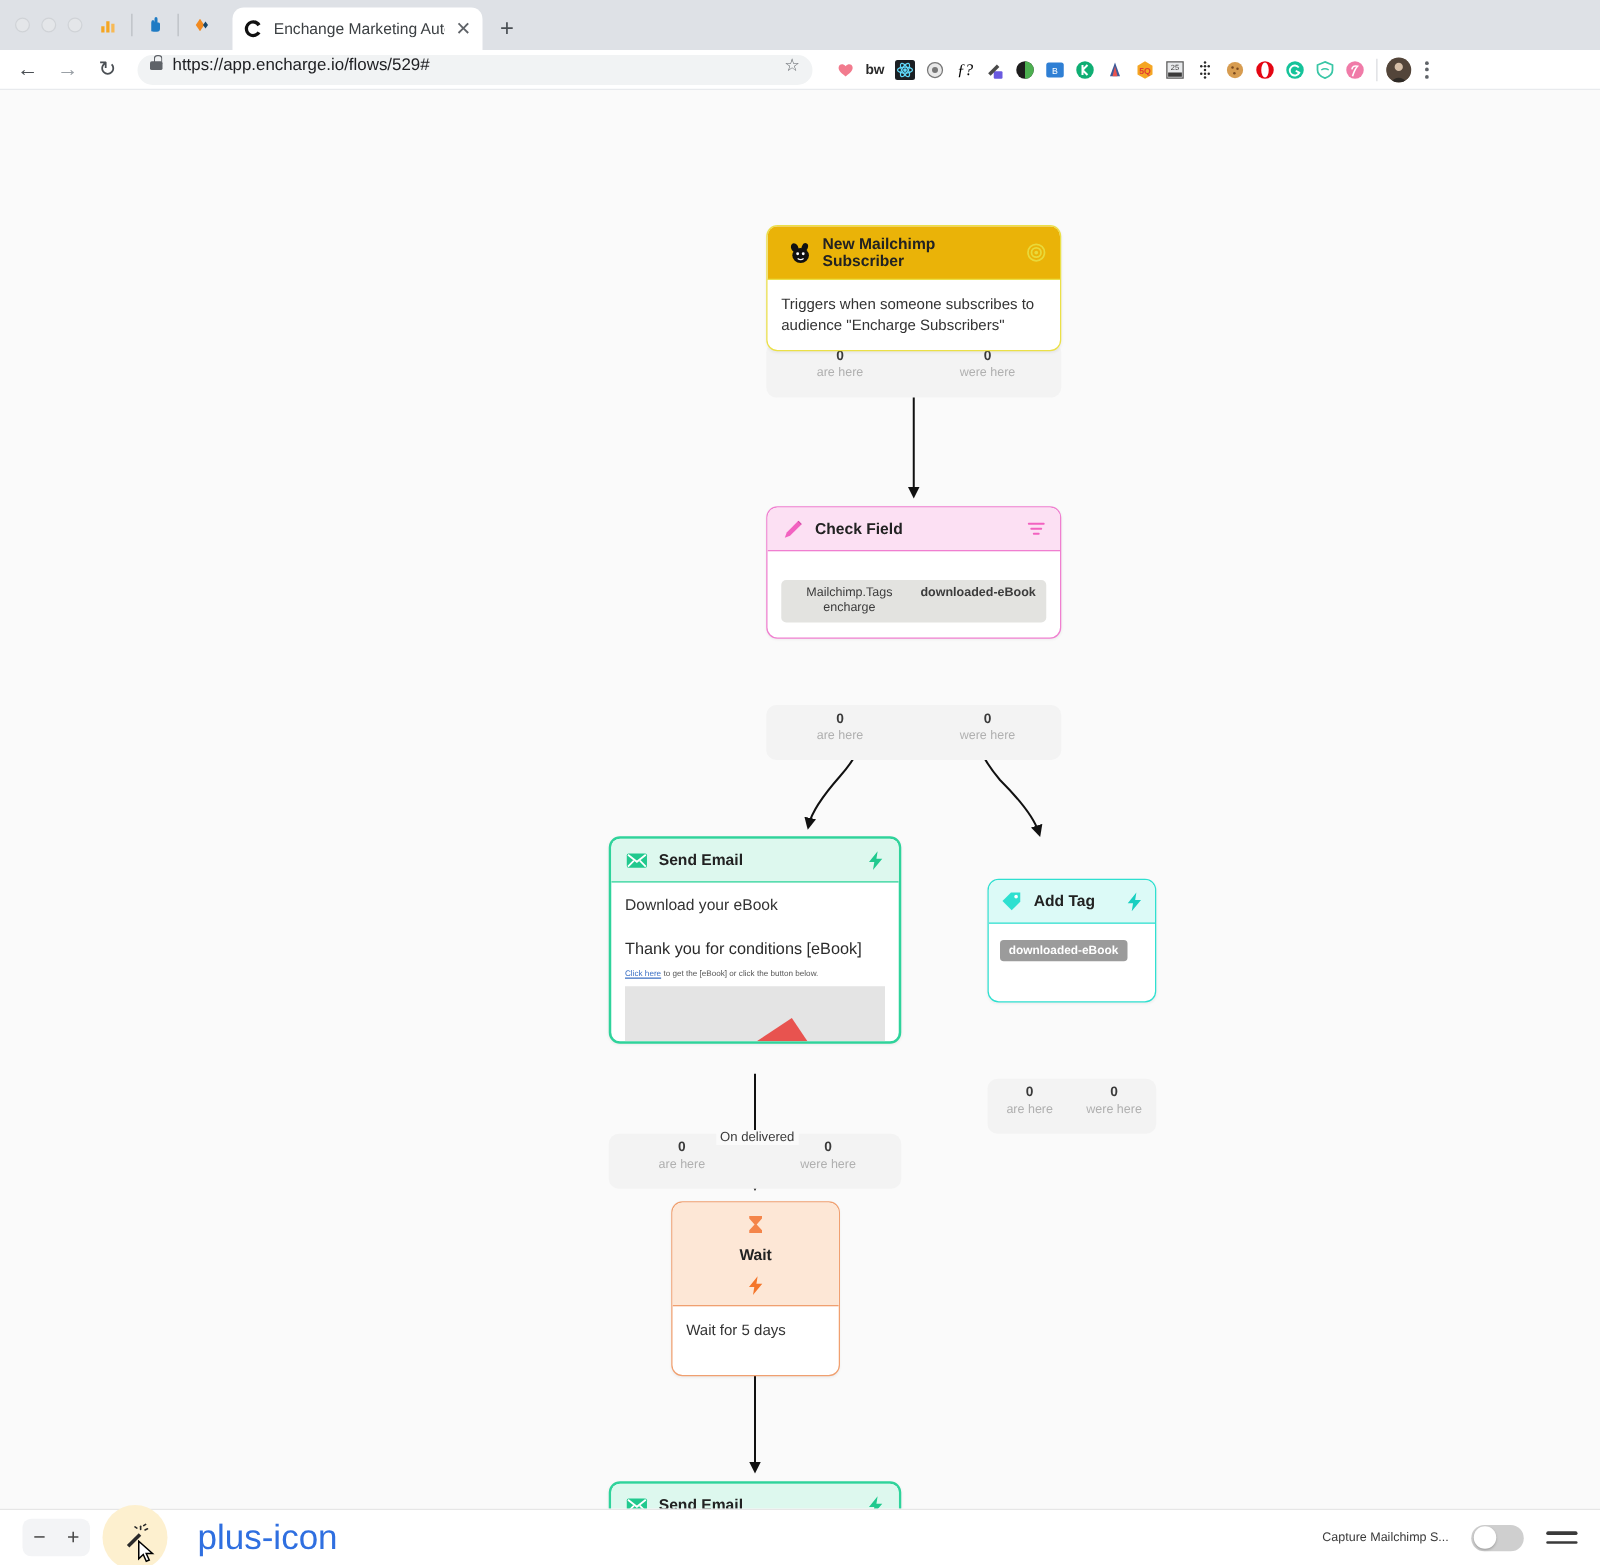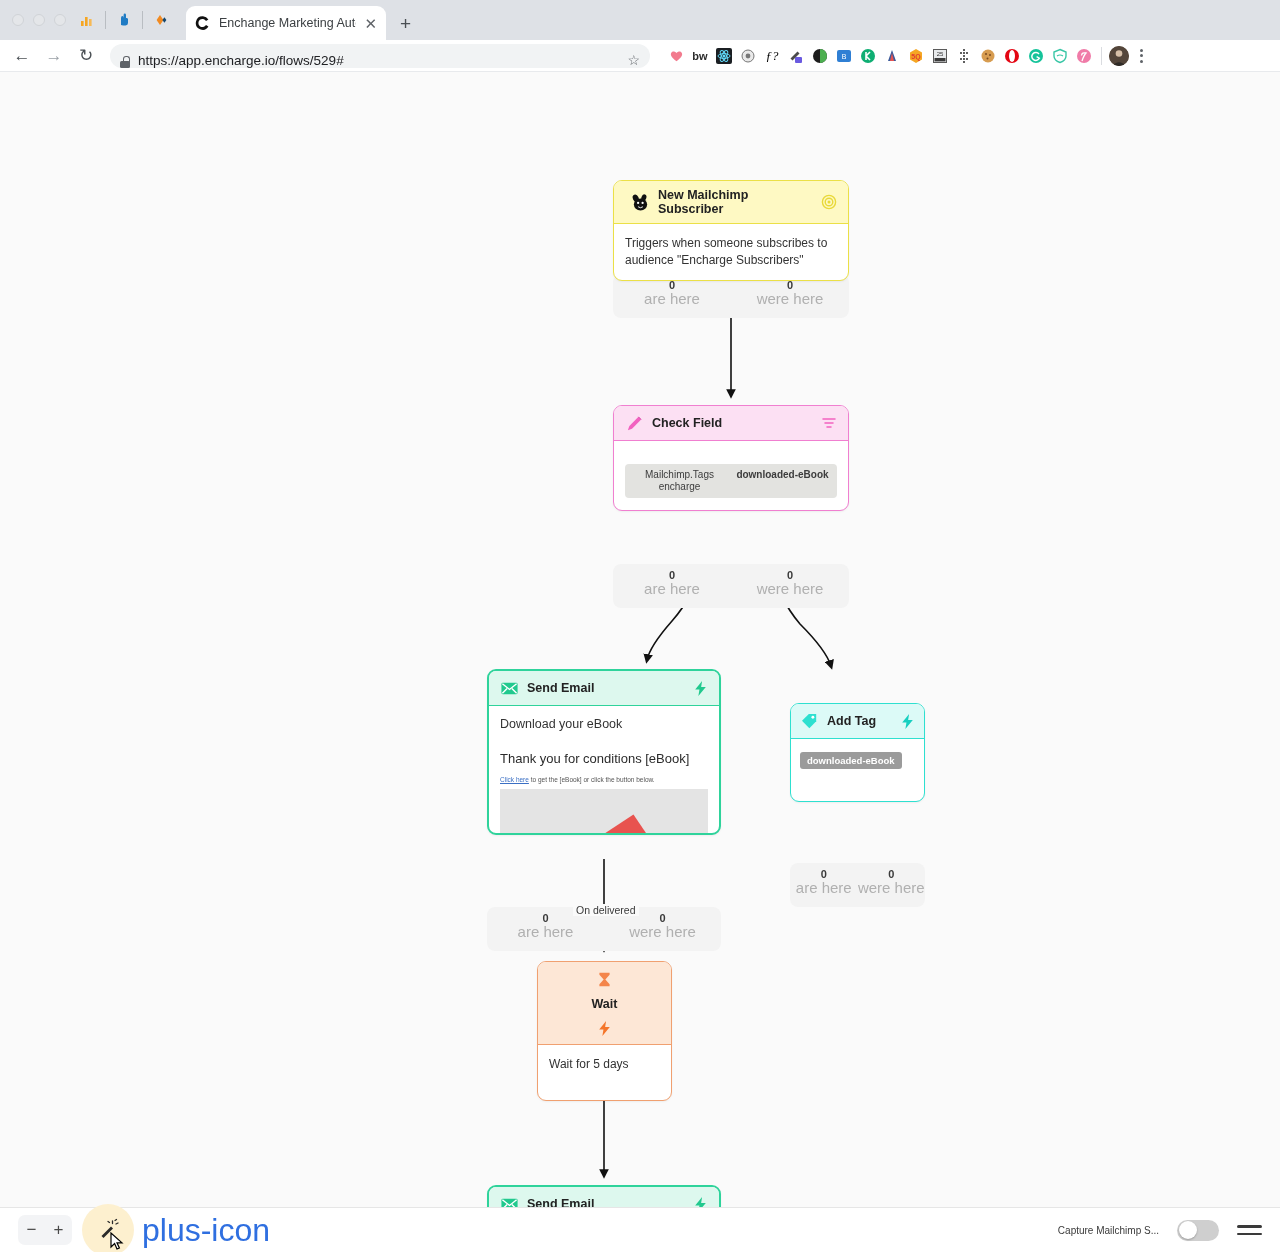--- a/index.html
+++ b/index.html
@@ -39,21 +39,21 @@
 
   .toolbar {
     height: 32px; background:#fff; display:flex; align-items:center;
     padding: 0 8px; gap: 4px; border-bottom:1px solid #e8eaed;
   }
   .nav-btn { width:28px;height:28px; display:flex;align-items:center;justify-content:center;
              color:#4a4f54; font-size:17px; cursor:pointer; }
   .nav-btn.dim { color:#9aa0a6; }
   .omnibox {
     flex:1 1 auto; height:24px; background:#f1f3f4; border-radius:13px;
-    display:flex; align-items:flex-end; padding: 0 10px; gap:8px; margin:0 6px;
+    display:flex; align-items:flex-start; padding: 0 10px; gap:8px; margin:0 6px;
     max-width: 540px;
   }
   .lock { width:10px;height:12px; position:relative; flex:0 0 10px; }
   .lock:before { content:""; position:absolute; left:0; bottom:0; width:10px;height:7px;
                  background:#5f6368; border-radius:1.5px; }
   .lock:after { content:""; position:absolute; left:2.5px; top:0px; width:5px;height:6px;
                 border:1.6px solid #5f6368; border-bottom:none; border-radius:3px 3px 0 0; }
   .url { font-size:13.5px; color:#202124; white-space:nowrap; }
   .star { margin-left:auto; font-size:14px; color:#5f6368; cursor:pointer; }
 
@@ -74,39 +74,39 @@
   
   .node-wrap { position:absolute; }
   .stats {
     position:absolute; left:0; right:0; top:0;
     background:#f3f3f3; border-radius:8px;
     padding-top: 4px; padding-bottom:7px;
     display:flex;
   }
   .stat { flex:1; text-align:center; }
   .stat-num { font-size:11px; font-weight:bold; color:#3a3a3a; line-height:15px; }
-  .stat-lbl { font-size:15px; color:#b0b0b0; line-height:11px; }
+  .stat-lbl { font-size:10px; color:#b0b0b0; line-height:11px; }
 
   .card {
     position:relative; background:#fff; border-radius:9px; border:1.6px solid #ccc;
     overflow:hidden; box-shadow: 0 1px 2px rgba(0,0,0,.05);
   }
   .card-head {
     display:flex; align-items:center; gap:8px; padding:7px 10px;
     border-bottom:1.4px solid #ddd;
   }
   .card-head .ttl { font-size:12.5px; font-weight:bold; color:#222; flex:1 1 auto; }
   .head-ico { width:20px;height:20px; flex:0 0 20px; display:flex;align-items:center;justify-content:center;}
   .head-act { width:18px;height:18px; flex:0 0 18px; display:flex;align-items:center;justify-content:center;}
   .card-body { padding:11px 11px 12px; }
   .body-txt { font-size:12px; color:#333; line-height:16.5px; }
 
   
   .n-trigger .card { border-color:#ebe047; }
-  .n-trigger .card-head { background:#fef9c3; border-bottom-color:#ebe047;padding-left:16px; }
+  .n-trigger .card-head { background:#eab308; border-bottom-color:#ebe047;padding-left:16px; }
 
   
   .n-check .card { border-color:#f07fd0; }
   .n-check .card-head { background:#fce0f3; border-bottom-color:#f07fd0; }
   .cond-pill {
     margin-top:12px; background:#e3e3e0; border-radius:4px;
     display:flex; padding:5px 6px; gap:6px;
   }
   .cond-cell { flex:1; text-align:center; font-size:10px; color:#3c3c3c; line-height:12px; }
   .cond-cell.b { font-weight:bold; }
@@ -150,21 +150,21 @@
     padding:0 18px; gap:0;
   }
   .zoomgrp { display:flex; align-items:center; background:#f3f4f6; border-radius:7px; height:30px; }
   .zbtn { width:27px;height:30px; display:flex;align-items:center;justify-content:center;
           font-size:17px; color:#4a4a4a; cursor:pointer; }
   .magic {
     width:52px;height:52px; border-radius:50%; background:#fdf0cf;
     display:flex;align-items:center;justify-content:center; margin-left:10px;
     position:relative; cursor:pointer;
   }
-  .plusbig { margin-left:8px; font-size:32px; color:#2f6fe0; font-weight:500; line-height:1; cursor:pointer; }
+  .plusbig { margin-left:24px; font-size:28px; color:#2f6fe0; font-weight:500; line-height:1; cursor:pointer; }
   .bb-right { margin-left:auto; display:flex; align-items:center; gap:18px; }
   .flowname { font-size:10px; color:#3a3a3a; }
   .toggle { width:42px;height:21px;border-radius:11px;background:#cfcfcf; position:relative; cursor:pointer;}
   .toggle .knob { position:absolute; left:1.5px; top:1.5px; width:18px;height:18px;border-radius:50%;
                   background:#fff; box-shadow:0 1px 2px rgba(0,0,0,.25); }
   .hamb { display:flex; flex-direction:column; gap:5px; cursor:pointer; }
   .hamb i { width:25px;height:2.4px;background:#3a3a3a; display:block; border-radius:2px; }
 
   .cursor { position:absolute; width:14px;height:20px; pointer-events:none; }
 </style>

